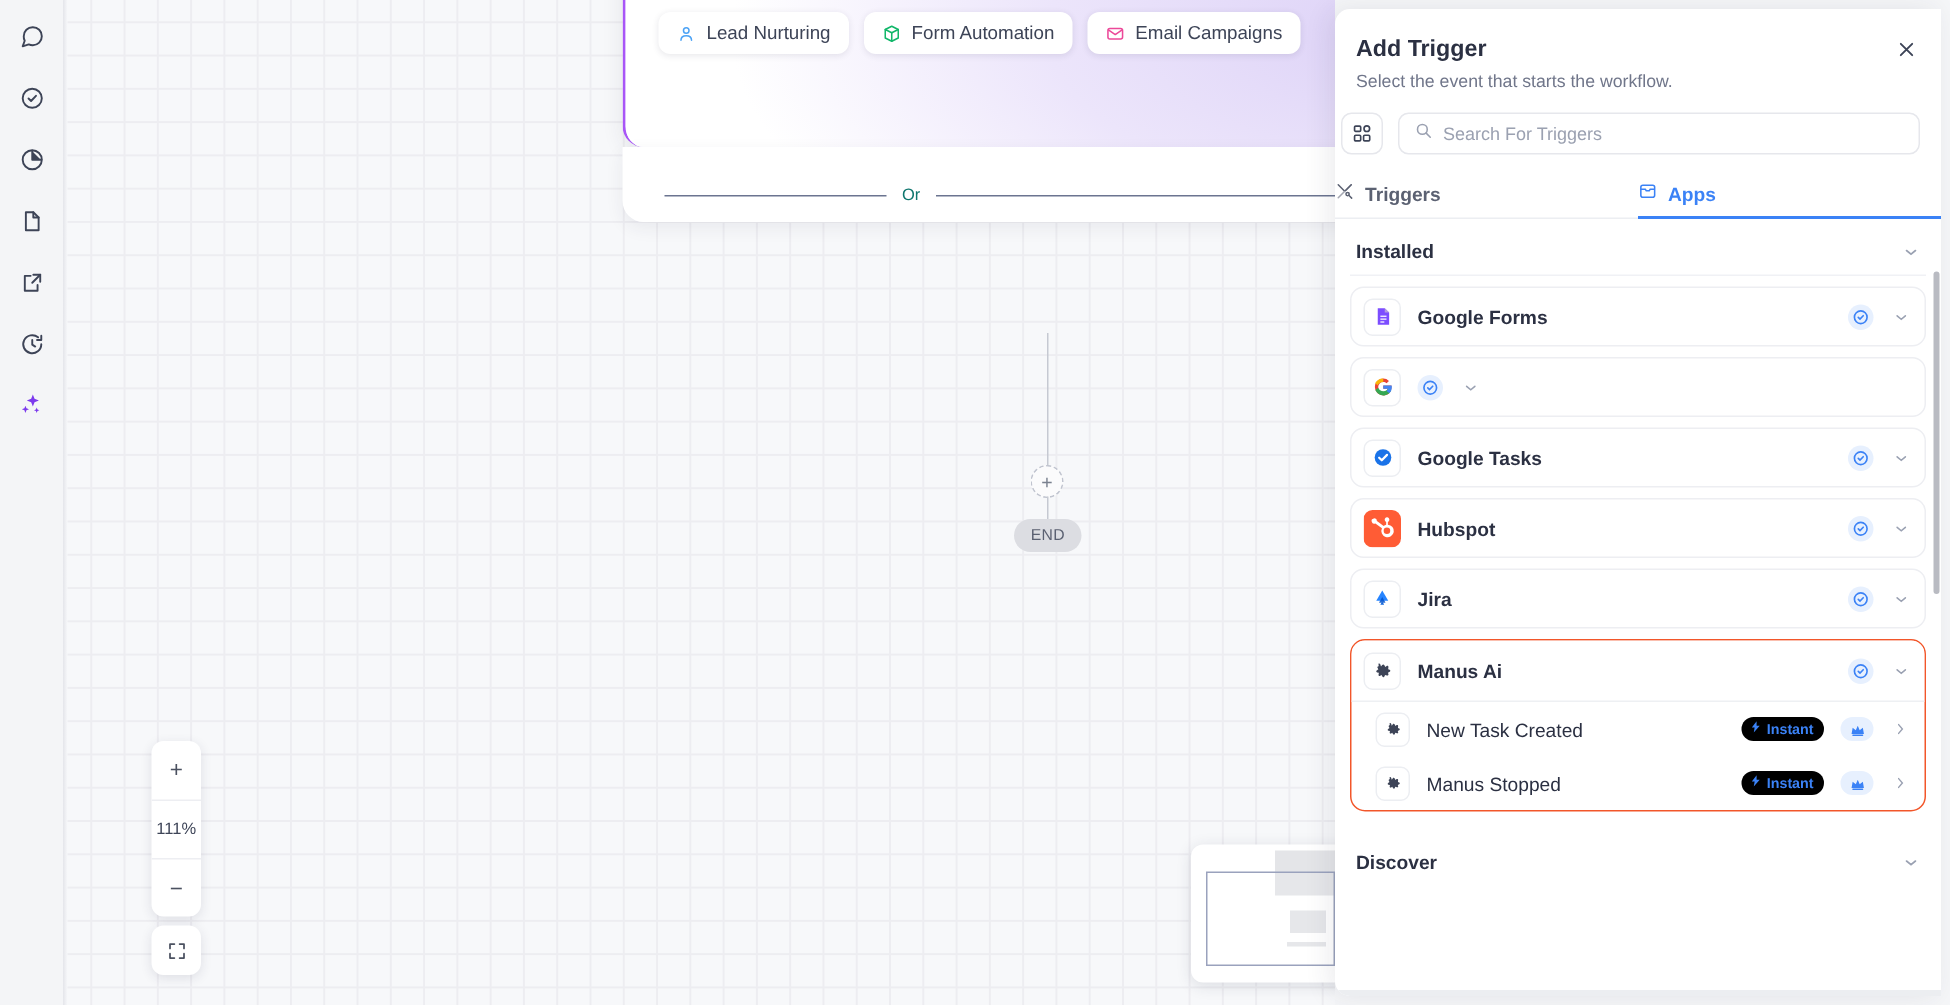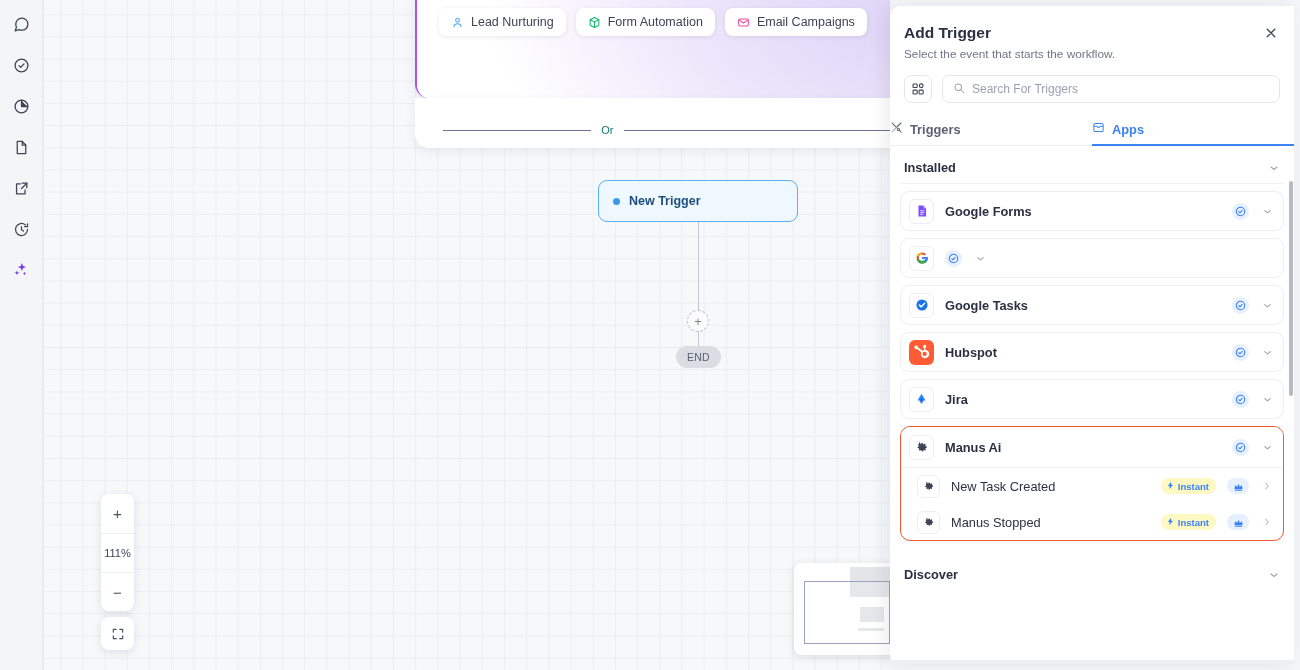--- a/index.html
+++ b/index.html
@@ -186,21 +186,21 @@
   .panel-title { font-size: 15.5px; font-weight: 700; color: #2b3042; }
   .panel-sub { font-size: 11.8px; color: #70768a; margin-top: 5px; }
   .panel-close {
     position: absolute; right: 12px; top: 16px;
     width: 22px; height: 22px;
     display: flex; align-items: center; justify-content: center;
     color: #3d4457; cursor: pointer;
   }
   .search-row {
     display: flex; align-items: center; gap: 10px;
-    padding: 14px 14px 0 14px;
+    padding: 14px 14px 0 4px;
   }
   .grid-btn {
     width: 28px; height: 28px; flex: 0 0 auto;
     border: 1px solid #e6e7ec; border-radius: 7px;
     display: flex; align-items: center; justify-content: center;
     color: #3d4457; cursor: pointer; background: #fff;
   }
   .search-box {
     flex: 1; height: 28px;
     border: 1px solid #e6e7ec; border-radius: 7px;
@@ -284,21 +284,21 @@
   }
   .trig-row {
     height: 36px;
     display: flex; align-items: center; gap: 11px;
     padding: 0 9px 0 16px;
     cursor: pointer;
   }
   .trig-name { flex: 1; font-size: 12.8px; color: #2b3042; }
   .badge-instant {
     height: 16px; padding: 0 7px 0 5px;
-    background: #fef9c3; border-radius: 8px;
+    background: #000000; border-radius: 8px;
     display: flex; align-items: center; gap: 3px;
     font-size: 9.5px; font-weight: 600; color: #3b82f6;
     flex: 0 0 auto;
   }
   .badge-crown {
     width: 22px; height: 16px; border-radius: 8px;
     background: #e7f0fe;
     display: flex; align-items: center; justify-content: center;
     color: #3b82f6; flex: 0 0 auto;
   }
@@ -404,24 +404,20 @@
     </div>
 
     <div class="or-card">
       <div class="or-row">
         <div class="or-line"></div>
         <div class="or-text">Or</div>
         <div class="or-line l2"></div>
       </div>
     </div>
 
-    <div class="node-trigger">
-      <span class="node-dot"></span>
-      <span class="node-label">New Trigger</span>
-    </div>
     <div class="edge"></div>
     <div class="plus-node">+</div>
     <div class="edge2"></div>
     <div class="end-node">END</div>
 
     <div class="zoom-stack">
       <div class="zoom-cell sym">+</div>
       <div class="zoom-cell">111%</div>
       <div class="zoom-cell sym">−</div>
     </div>

